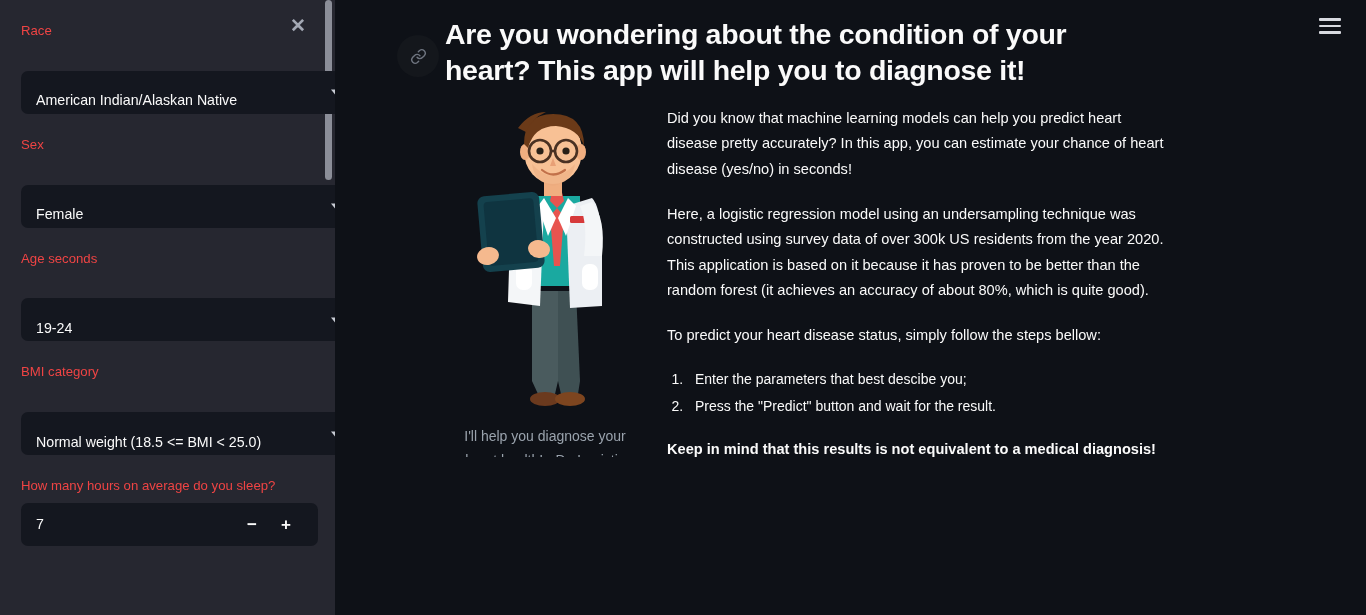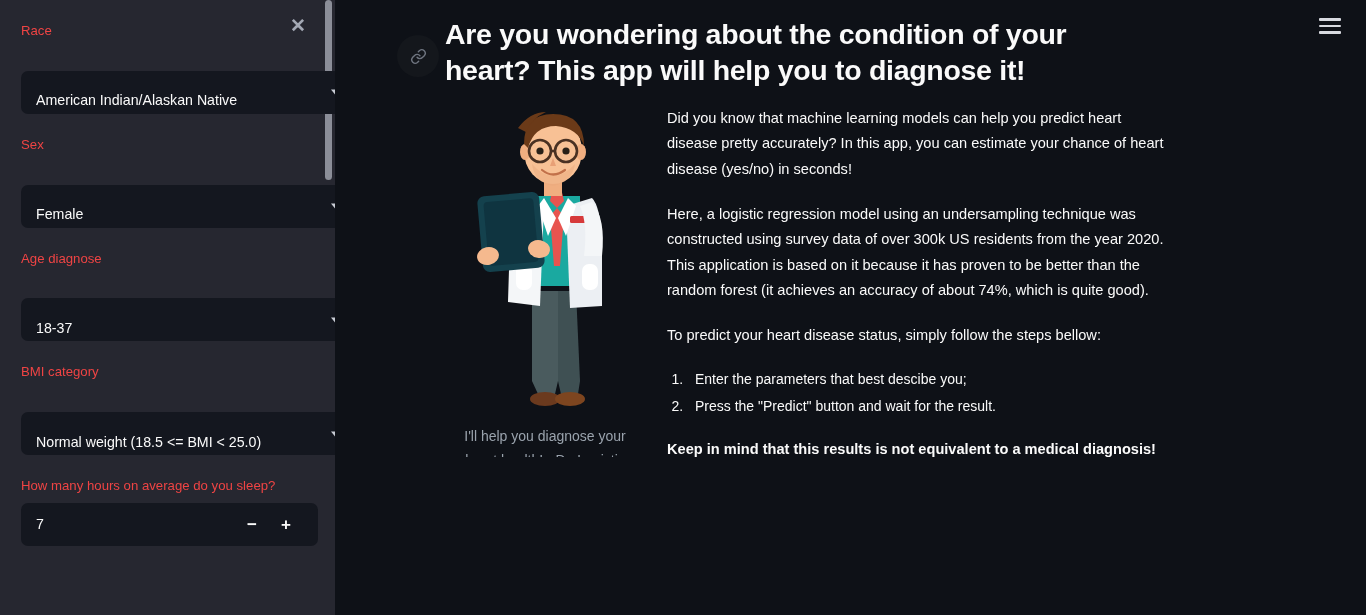--- a/index.html
+++ b/index.html
@@ -179,23 +179,23 @@
 
       <div class="field">
         <div class="field-label">Sex</div>
         <div class="select-box">
           <span class="select-value">Female</span>
           <span class="select-caret"></span>
         </div>
       </div>
 
       <div class="field">
-        <div class="field-label">Age diagnose</div>
+        <div class="field-label">Age seconds</div>
         <div class="select-box">
-          <span class="select-value">18-37</span>
+          <span class="select-value">19-24</span>
           <span class="select-caret"></span>
         </div>
       </div>
 
       <div class="field">
         <div class="field-label">BMI category</div>
         <div class="select-box">
           <span class="select-value">Normal weight (18.5 &lt;= BMI &lt; 25.0)</span>
           <span class="select-caret"></span>
         </div>
@@ -293,21 +293,21 @@
 
               <path d="M72 58 Q93 82 115 58 Q112 76 93 80 Q74 76 72 58 Z" fill="#e8a87c" opacity="0.45"></path>
             </svg>
           </div>
           <div class="doc-caption">I'll help you diagnose your heart health! - Dr. Logistic Regression</div>
           <button class="predict-btn">Predict</button>
         </div>
 
         <div class="col-right">
           <p class="para">Did you know that machine learning models can help you predict heart disease pretty accurately? In this app, you can estimate your chance of heart disease (yes/no) in seconds!</p>
-          <p class="para">Here, a logistic regression model using an undersampling technique was constructed using survey data of over 300k US residents from the year 2020. This application is based on it because it has proven to be better than the random forest (it achieves an accuracy of about 74%, which is quite good).</p>
+          <p class="para">Here, a logistic regression model using an undersampling technique was constructed using survey data of over 300k US residents from the year 2020. This application is based on it because it has proven to be better than the random forest (it achieves an accuracy of about 80%, which is quite good).</p>
           <p class="para">To predict your heart disease status, simply follow the steps bellow:</p>
           <ol class="steps">
             <li>Enter the parameters that best descibe you;</li>
             <li>Press the "Predict" button and wait for the result.</li>
           </ol>
           <p class="para bold">Keep in mind that this results is not equivalent to a medical diagnosis! This model would never be adopted by health care facilities because of its less than perfect accuracy, so if you have any problems, consult a human doctor.</p>
           <p class="para bold"><span>Author: Kamil Pytlak (</span><a class="link">Kamil</a><span>)</span></p>
           <p class="para"><span>You can see the steps of building the model, evaluating it, and cleaning the data itself on my GitHub repo </span></p>
         </div>
 

